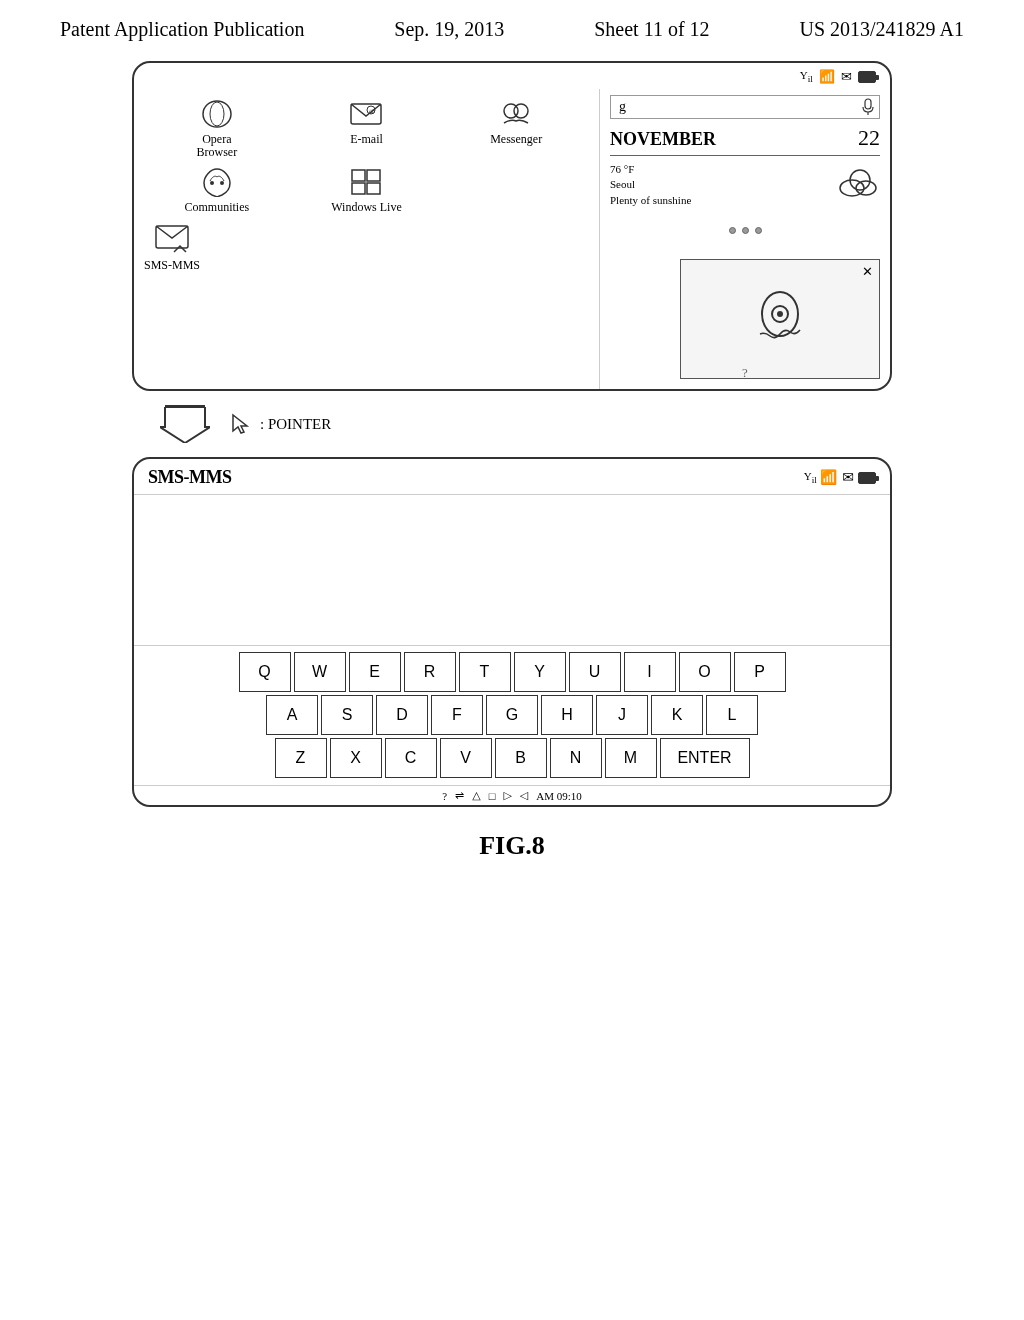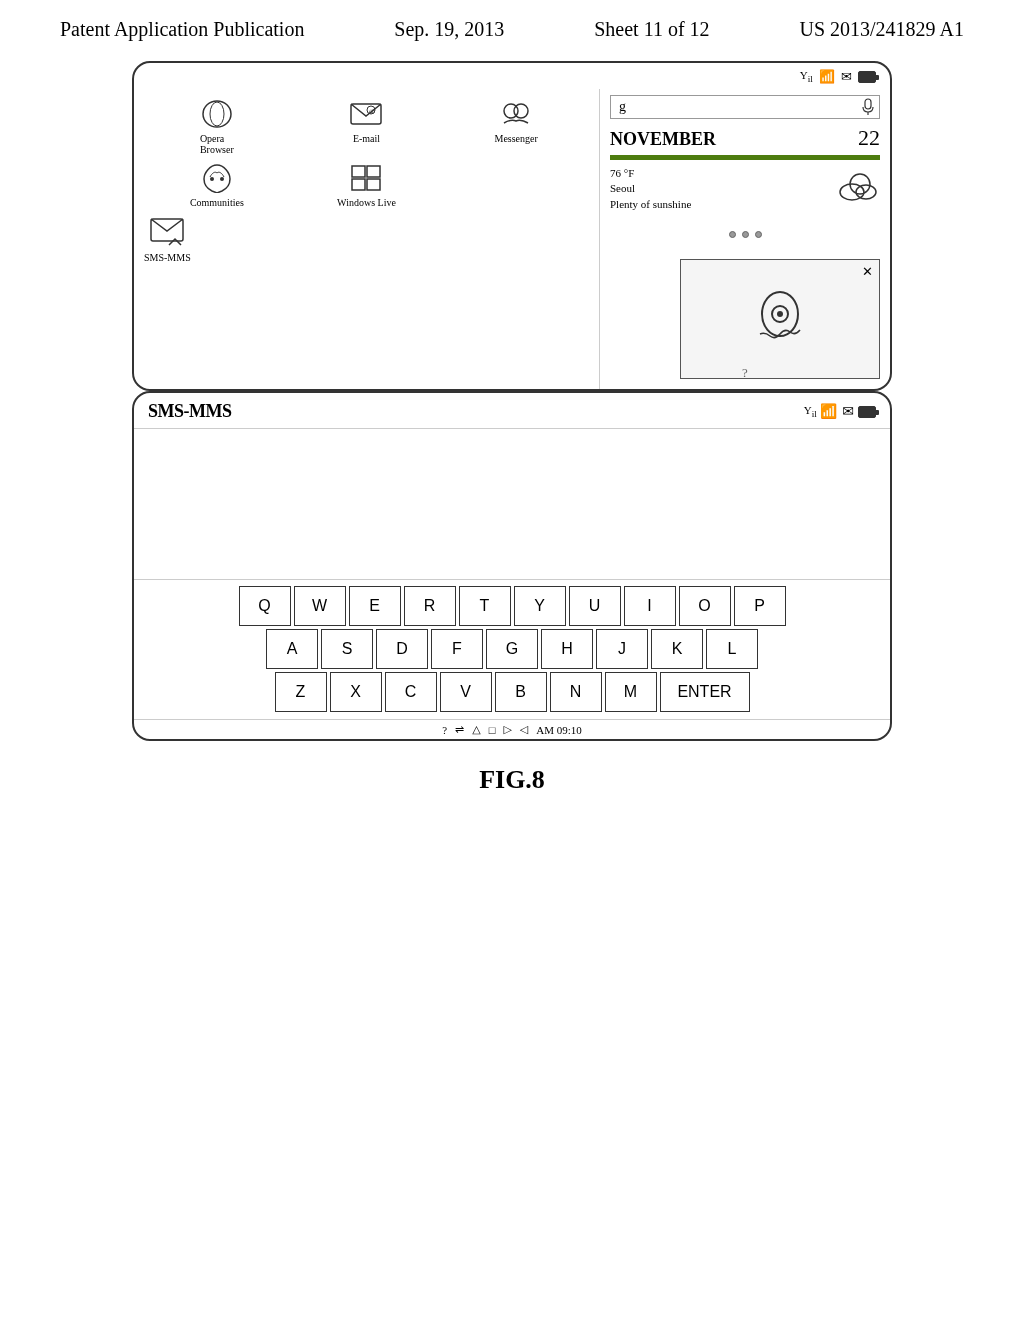--- a/index.html
+++ b/index.html
@@ -85,22 +85,22 @@
       width: 38px;
       height: 34px;
       display: flex;
       align-items: center;
       justify-content: center;
       font-size: 22px;
       margin-bottom: 2px;
     }
 
     .app-label {
-      text-align: left;
-      font-size: 10px;
+      text-align: center;
+      font-size: 12px;
       line-height: 1.1;
     }
 
     
     .sms-row {
       margin-top: 8px;
       display: flex;
       align-items: center;
     }
 
@@ -117,21 +117,21 @@
       border: 1px solid #999;
       margin-bottom: 6px;
       padding: 2px 4px;
       font-size: 13px;
     }
 
     .calendar-row {
       display: flex;
       justify-content: space-between;
       align-items: baseline;
-      border-bottom: 5px solid #4d7c0f;
+      border-bottom: 1px solid #4d7c0f;
       padding-bottom: 4px;
       margin-bottom: 6px;
     }
 
     .calendar-month {
       font-size: 18px;
       font-weight: bold;
     }
 
     .calendar-day {
@@ -477,20 +477,34 @@
               <path d="M10 50 Q15 48 20 52 Q25 56 30 50 Q35 44 40 48 Q45 52 50 46" fill="none" stroke="#333" stroke-width="1.5"></path>
             </svg>
           </div>
         </div>
 
         <div class="question-mark">?</div>
       </div>
     </div>
   </div>
 
+  <div class="arrow-section">
+    <div style="display:flex; flex-direction:column; align-items:center;">
+      <div style="width:40px; height:0; border-top: 2px solid #333; margin-bottom:0;"></div>
+      <svg width="50" height="36" viewBox="0 0 50 36">
+        <polygon points="5,0 45,0 45,20 50,20 25,36 0,20 5,20" fill="#fff" stroke="#333" stroke-width="2"></polygon>
+      </svg>
+    </div>
+    <div class="pointer-label">
+      <svg width="22" height="22" viewBox="0 0 22 22">
+        <polygon points="3,2 3,18 8,14 11,20 14,19 11,13 17,13" fill="none" stroke="#333" stroke-width="1.5"></polygon>
+      </svg>
+      <span>: POINTER</span>
+    </div>
+  </div>
 
   <div class="device-frame device-bottom">
 
     <div class="sms-header">
       <span class="sms-title">SMS-MMS</span>
       <div class="status-icons">
         <span class="signal-icon">Y<sub>il</sub></span>
         <span style="font-size:14px;">📶</span>
         <span style="font-size:14px;">✉</span>
         <span class="battery-icon"></span>

